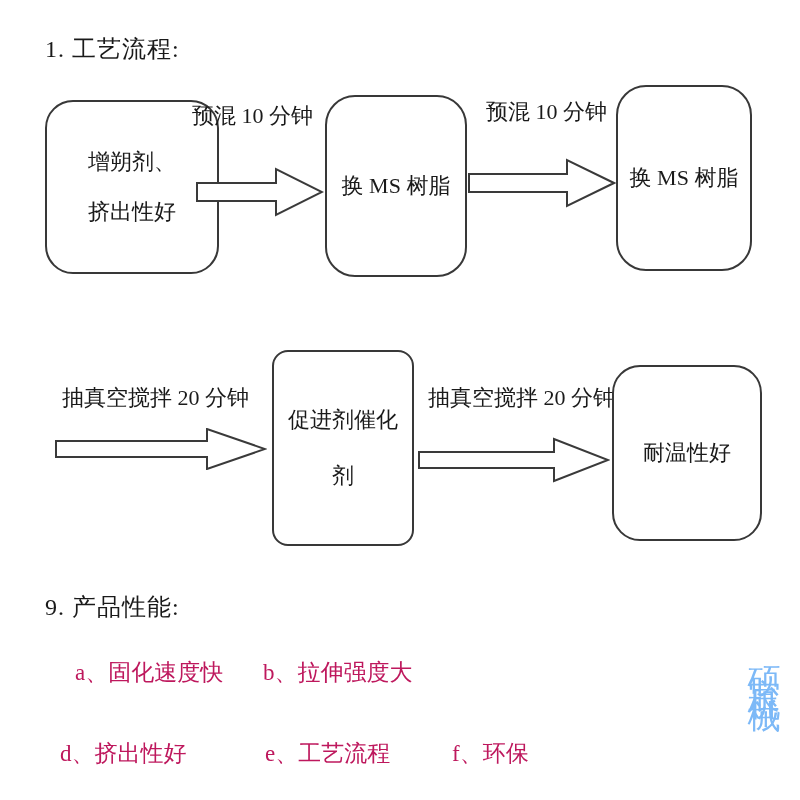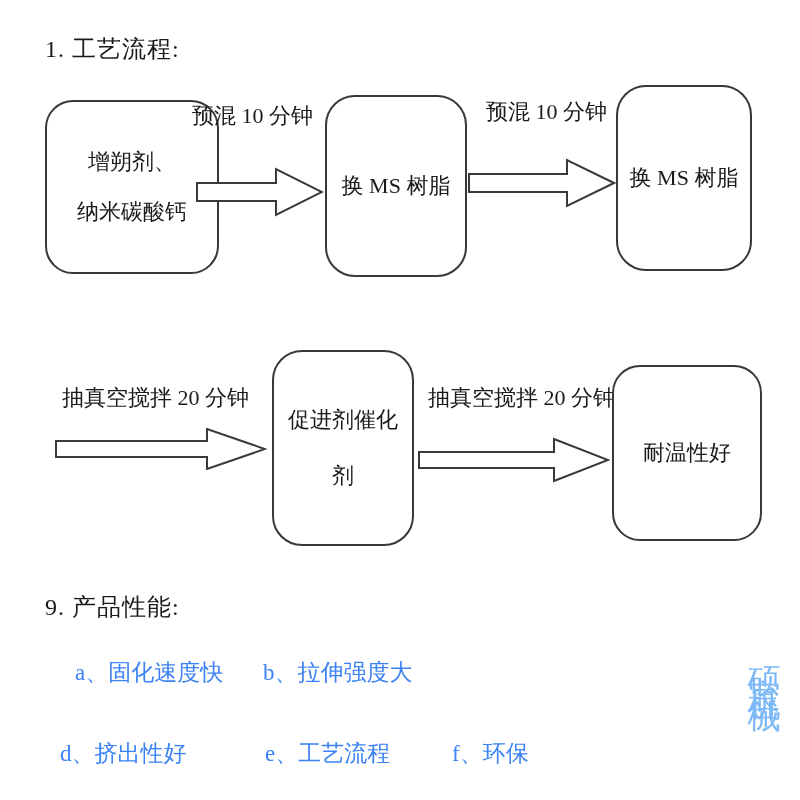--- a/index.html
+++ b/index.html
@@ -21,40 +21,40 @@
   .flow-box .box-line{
     font-size:22px;color:#1a1a1a;white-space:nowrap;line-height:1;
   }
   .arrow-label{
     position:absolute;font-size:22px;color:#1a1a1a;white-space:nowrap;
   }
   .arrow-label .pmark{font-size:14px;color:#444;vertical-align:baseline;}
   .flow-arrow{position:absolute;display:block;}
   .flow-arrow polygon{fill:#ffffff;stroke:#3a3a3a;stroke-width:2;stroke-linejoin:miter;}
   .perf-item{
-    position:absolute;font-size:23px;color:#3b82f6;white-space:nowrap;font-family:Liberation Serif, serif;
+    position:absolute;font-size:23px;color:#be185d;white-space:nowrap;font-family:Liberation Serif, serif;
   }
   #watermark{
     position:absolute;left:741px;top:640px;height:180px;
     writing-mode:vertical-rl;text-orientation:upright;
     font-size:33px;letter-spacing:11px;color:#7db9f7;
     font-family:"Liberation Sans","DejaVu Sans",sans-serif;
     user-select:none;
   }
 </style>
 </head>
 <body>
 
 <div id="page">
 
   <div class="heading" style="left:45px;top:33px;">1. 工艺流程:</div>
 
   <div class="flow-box" style="left:45px;top:100px;width:170px;height:170px;gap:28px;">
     <div class="box-line">增朔剂、</div>
-    <div class="box-line">纳米碳酸钙</div>
+    <div class="box-line">挤出性好</div>
   </div>
 
   <div class="arrow-label" style="left:192px;top:101px;">预混 10 分钟</div>
 
   <svg class="flow-arrow" style="left:196px;top:167px;" width="128" height="50" viewBox="0 0 128 50">
     <polygon points="1,16 80,16 80,2 126,25 80,48 80,34 1,34"></polygon>
   </svg>
 
   <div class="flow-box" style="left:325px;top:95px;width:138px;height:178px;border-radius:30px;">
     <div class="box-line">换 MS 树脂</div>
@@ -69,21 +69,21 @@
   <div class="flow-box" style="left:616px;top:85px;width:132px;height:182px;border-radius:30px;">
     <div class="box-line">换 MS 树脂</div>
   </div>
 
   <div class="arrow-label" style="left:62px;top:383px;">抽真空搅拌 20 分钟</div>
 
   <svg class="flow-arrow" style="left:55px;top:428px;" width="212" height="42" viewBox="0 0 212 42">
     <polygon points="1,13 152,13 152,1 210,21 152,41 152,29 1,29"></polygon>
   </svg>
 
-  <div class="flow-box" style="left:272px;top:350px;width:138px;height:192px;border-radius:30px;gap:34px;">
+  <div class="flow-box" style="left:272px;top:350px;width:138px;height:192px;border-radius:16px;gap:34px;">
     <div class="box-line">促进剂催化</div>
     <div class="box-line">剂</div>
   </div>
 
   <div class="arrow-label" style="left:428px;top:383px;"><span>抽真空搅拌 20 分钟</span><span class="pmark">↵</span></div>
 
   <svg class="flow-arrow" style="left:418px;top:437px;" width="192" height="46" viewBox="0 0 192 46">
     <polygon points="1,15 136,15 136,2 190,23 136,44 136,31 1,31"></polygon>
   </svg>
 

